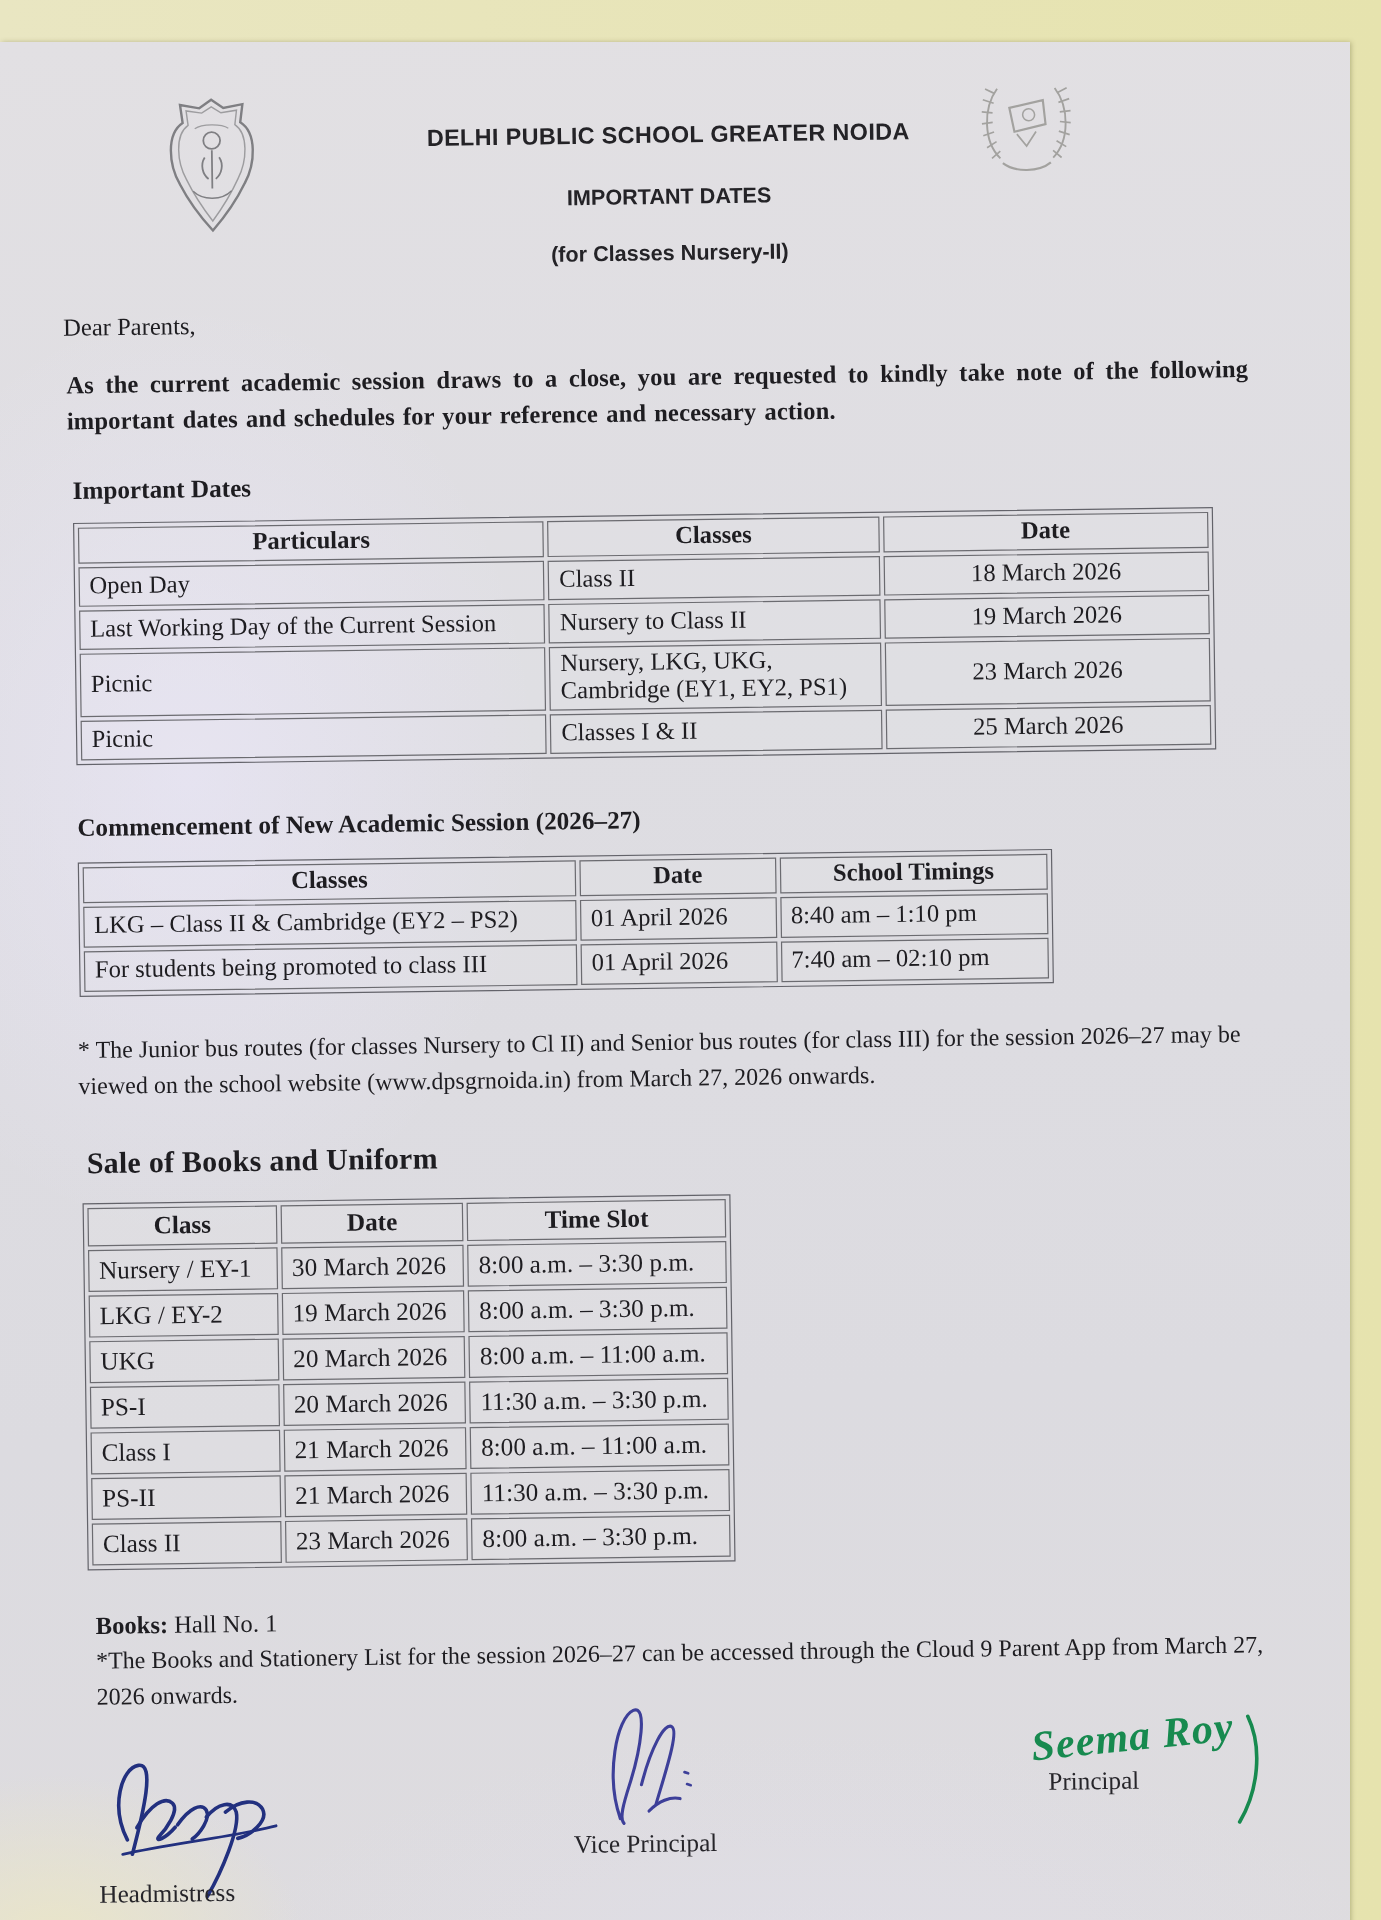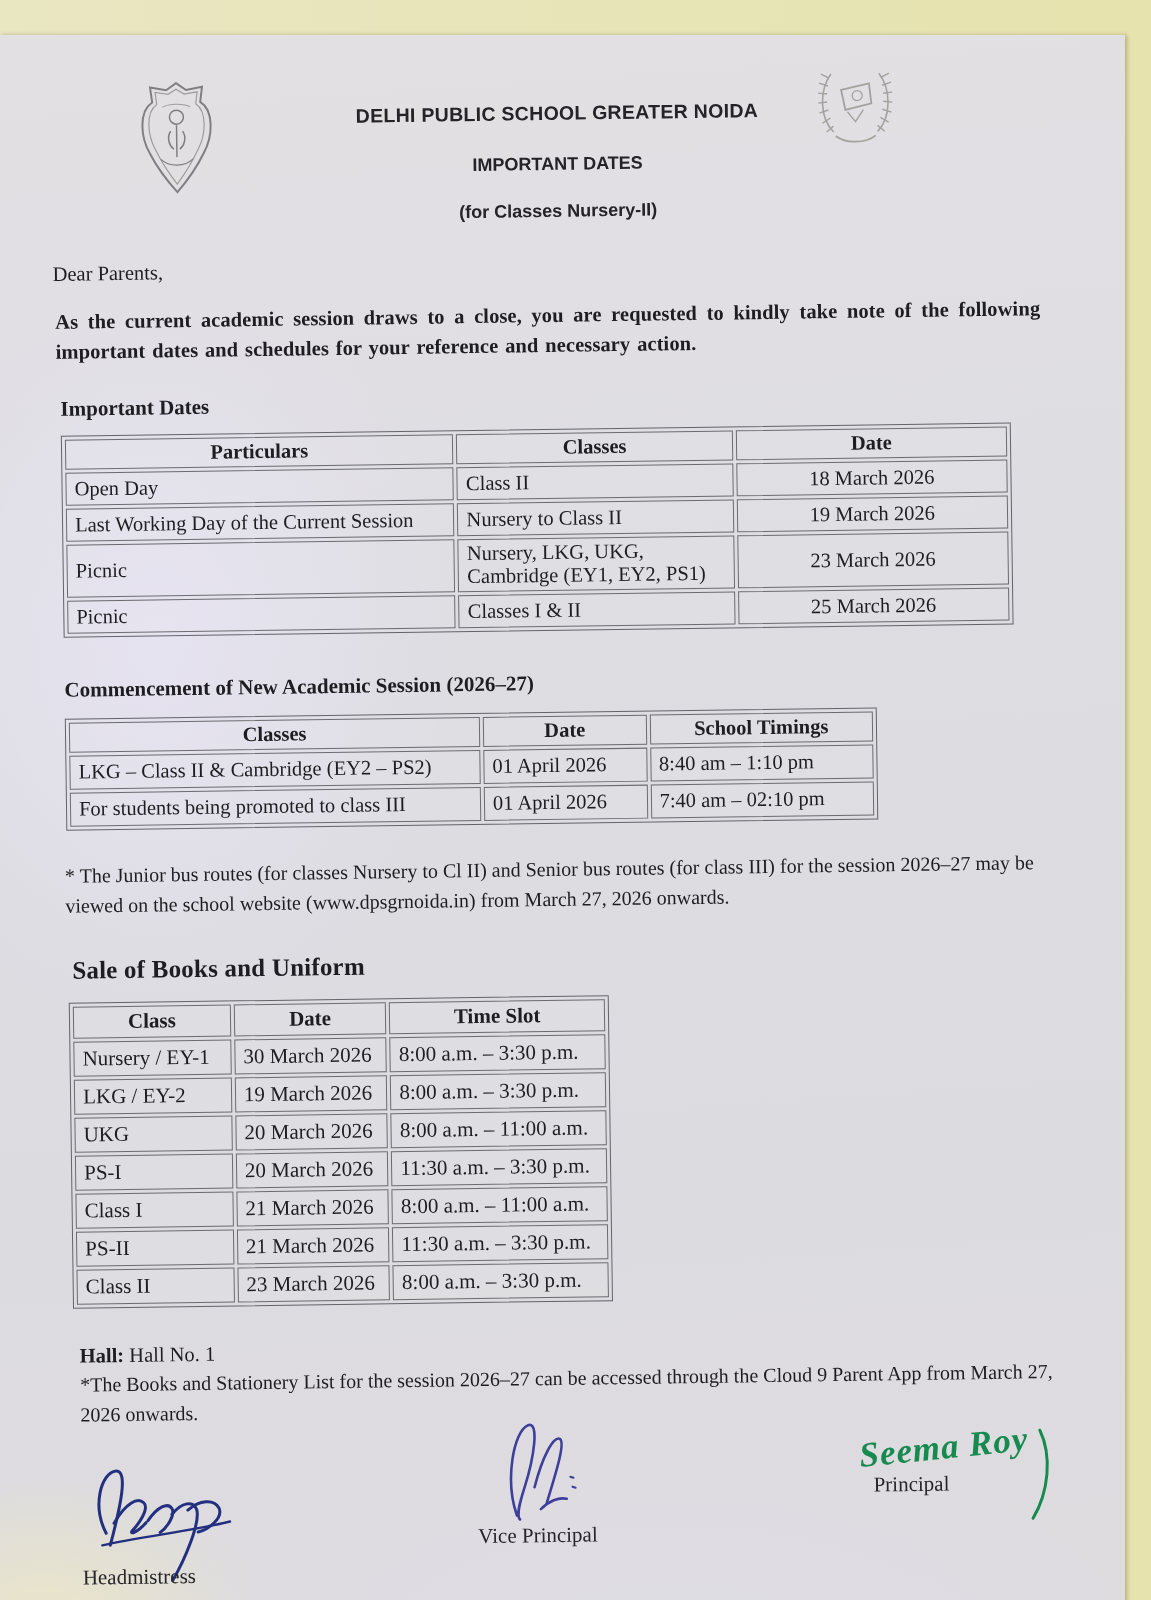--- a/index.html
+++ b/index.html
@@ -253,21 +253,21 @@
             <td>11:30 a.m. – 3:30 p.m.</td>
           </tr>
           <tr>
             <td>Class II</td>
             <td>23 March 2026</td>
             <td>8:00 a.m. – 3:30 p.m.</td>
           </tr>
         </tbody>
       </table>
 
-    <p class="venue-line"><b>Hall:</b> <span>Hall No. 1</span></p>
+    <p class="venue-line"><b>Books:</b> <span>Hall No. 1</span></p>
     <p class="books-note">*The Books and Stationery List for the session 2026–27 can be accessed through the Cloud 9 Parent App from March 27, 2026 onwards.</p>
 
     <div class="sig-row">
 
       <div class="sig-block sig-hm">
         <svg width="165" height="130" viewBox="0 0 165 130" fill="none" stroke="#22307f" stroke-width="3" stroke-linecap="round">
           <path d="M26 80 C12 52 22 20 36 18 C50 16 40 56 30 92"></path>
           <path d="M34 70 C46 50 58 44 64 50 C70 56 58 72 52 78 C49 82 57 80 66 70"></path>
           <path d="M68 68 C78 54 88 50 92 56 C96 63 86 76 80 80"></path>
           <path d="M92 62 C102 50 114 48 117 58 C120 72 104 108 92 128"></path>

